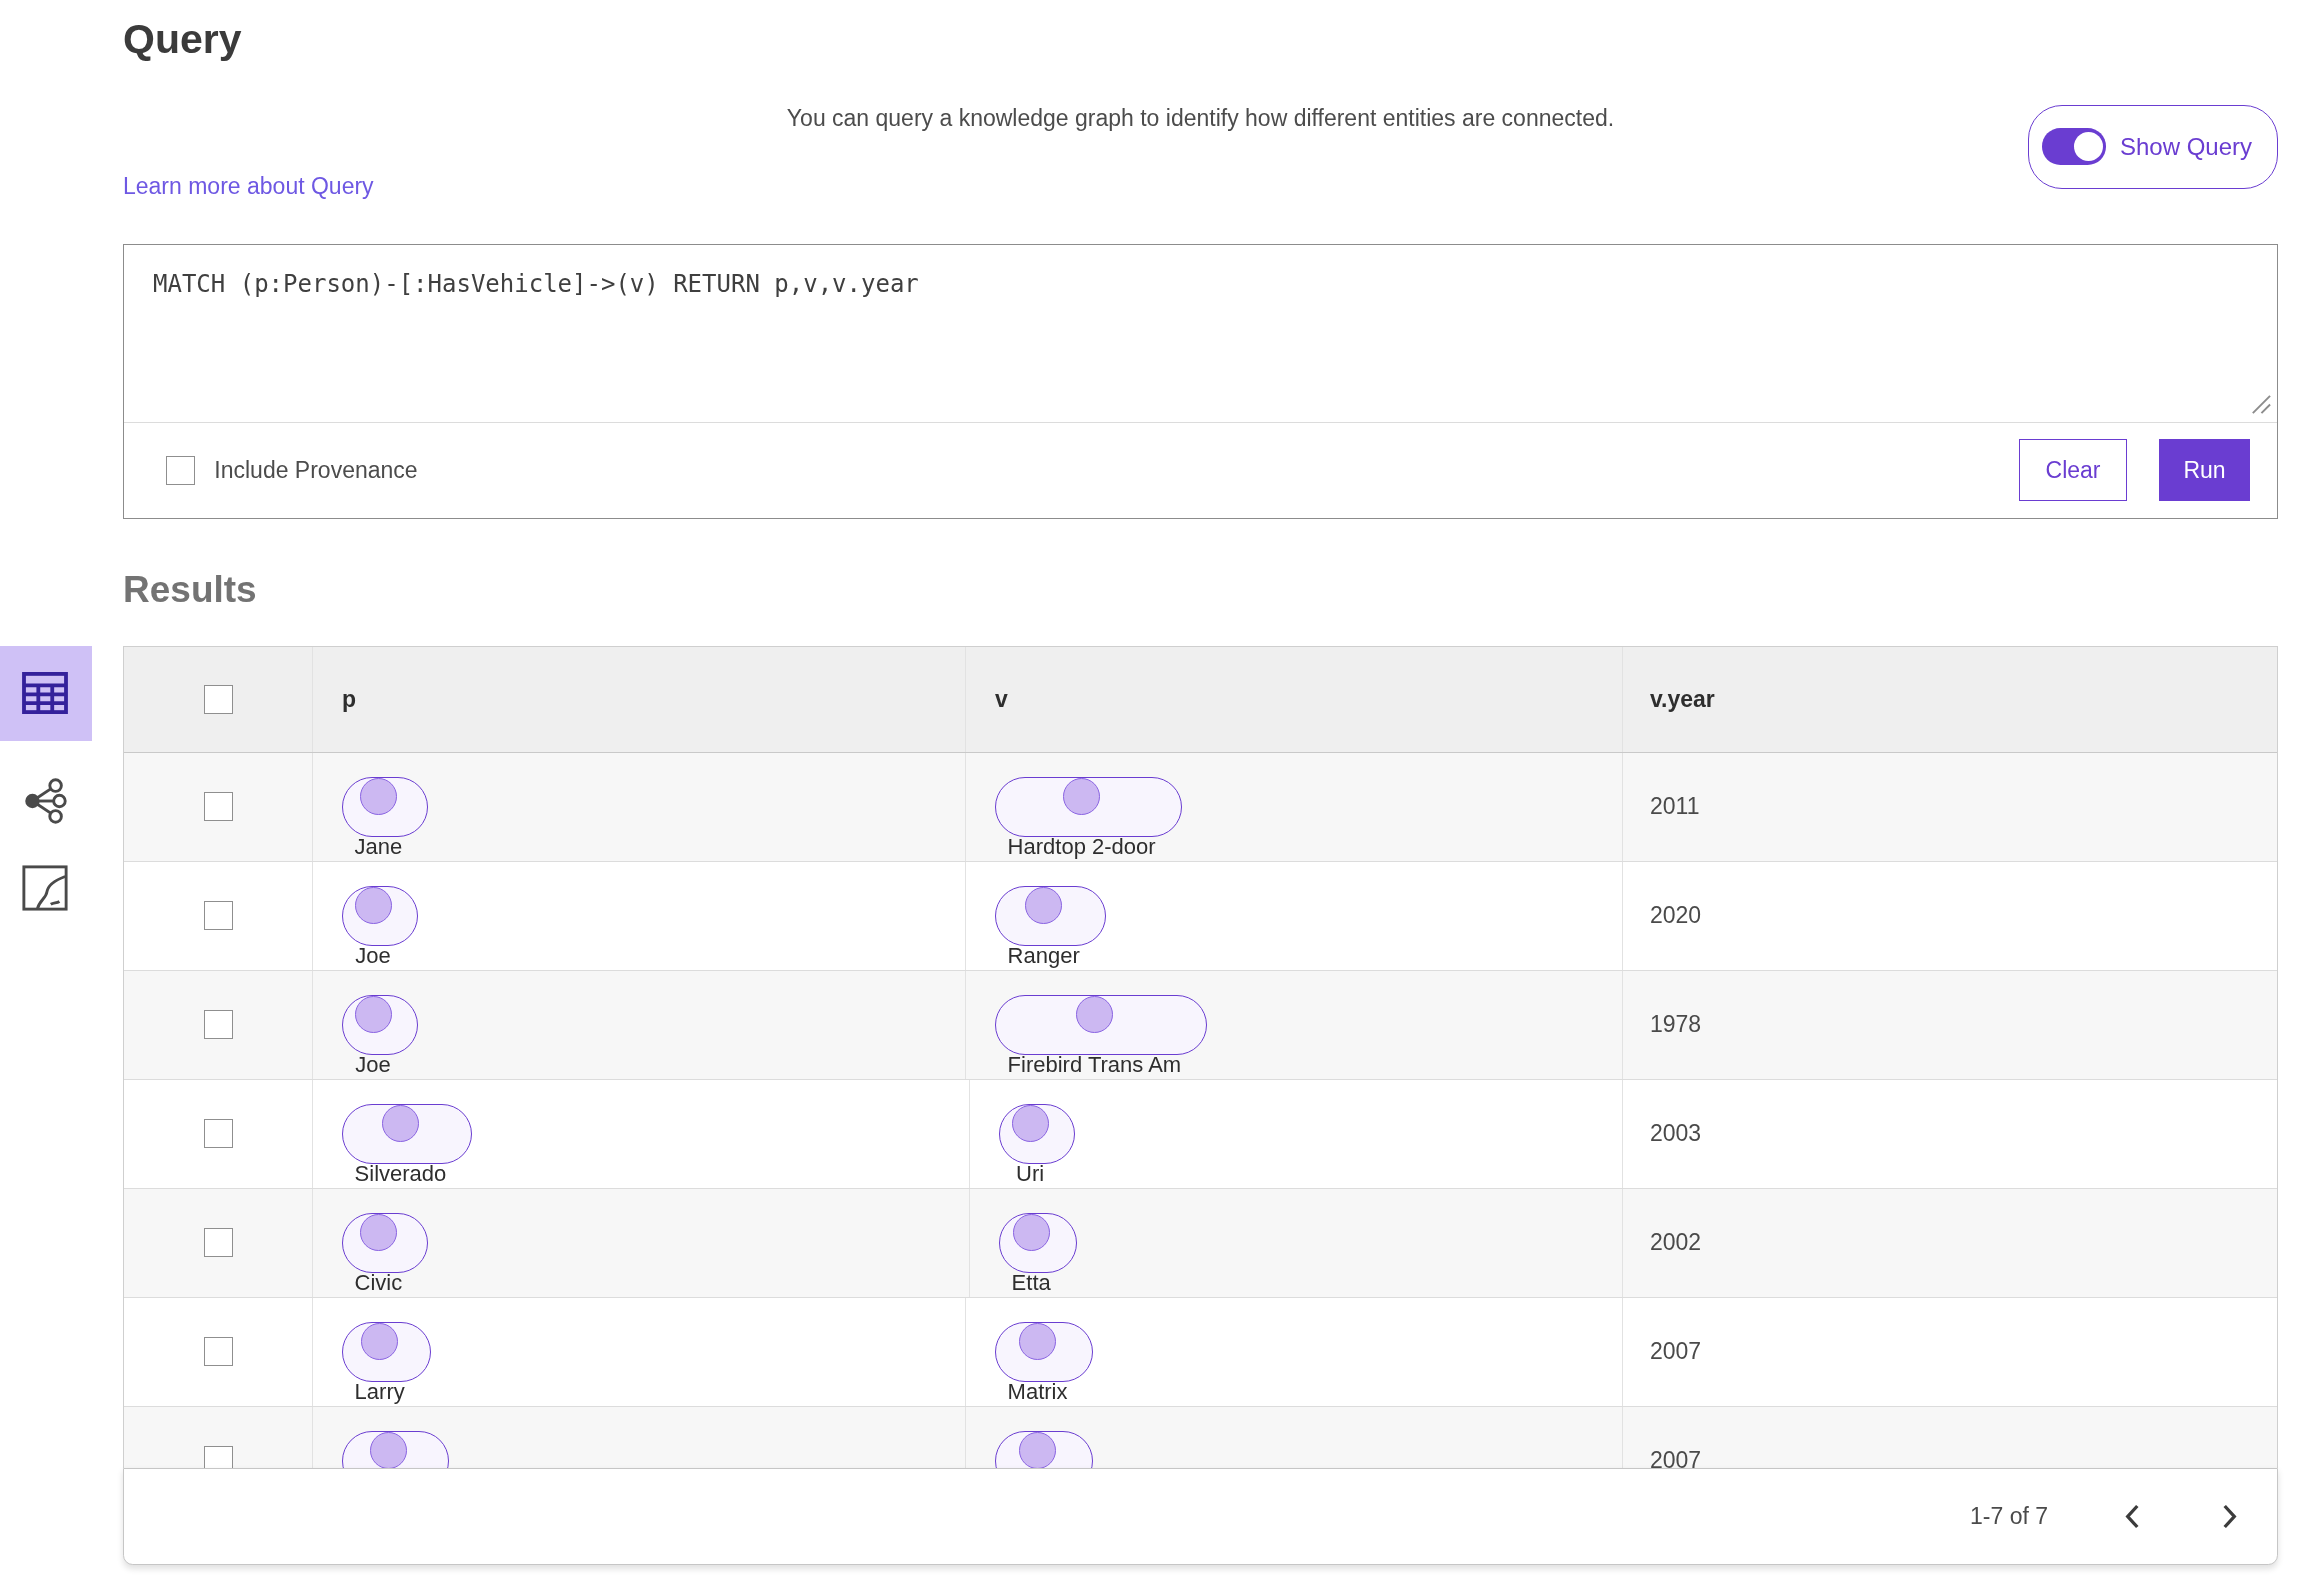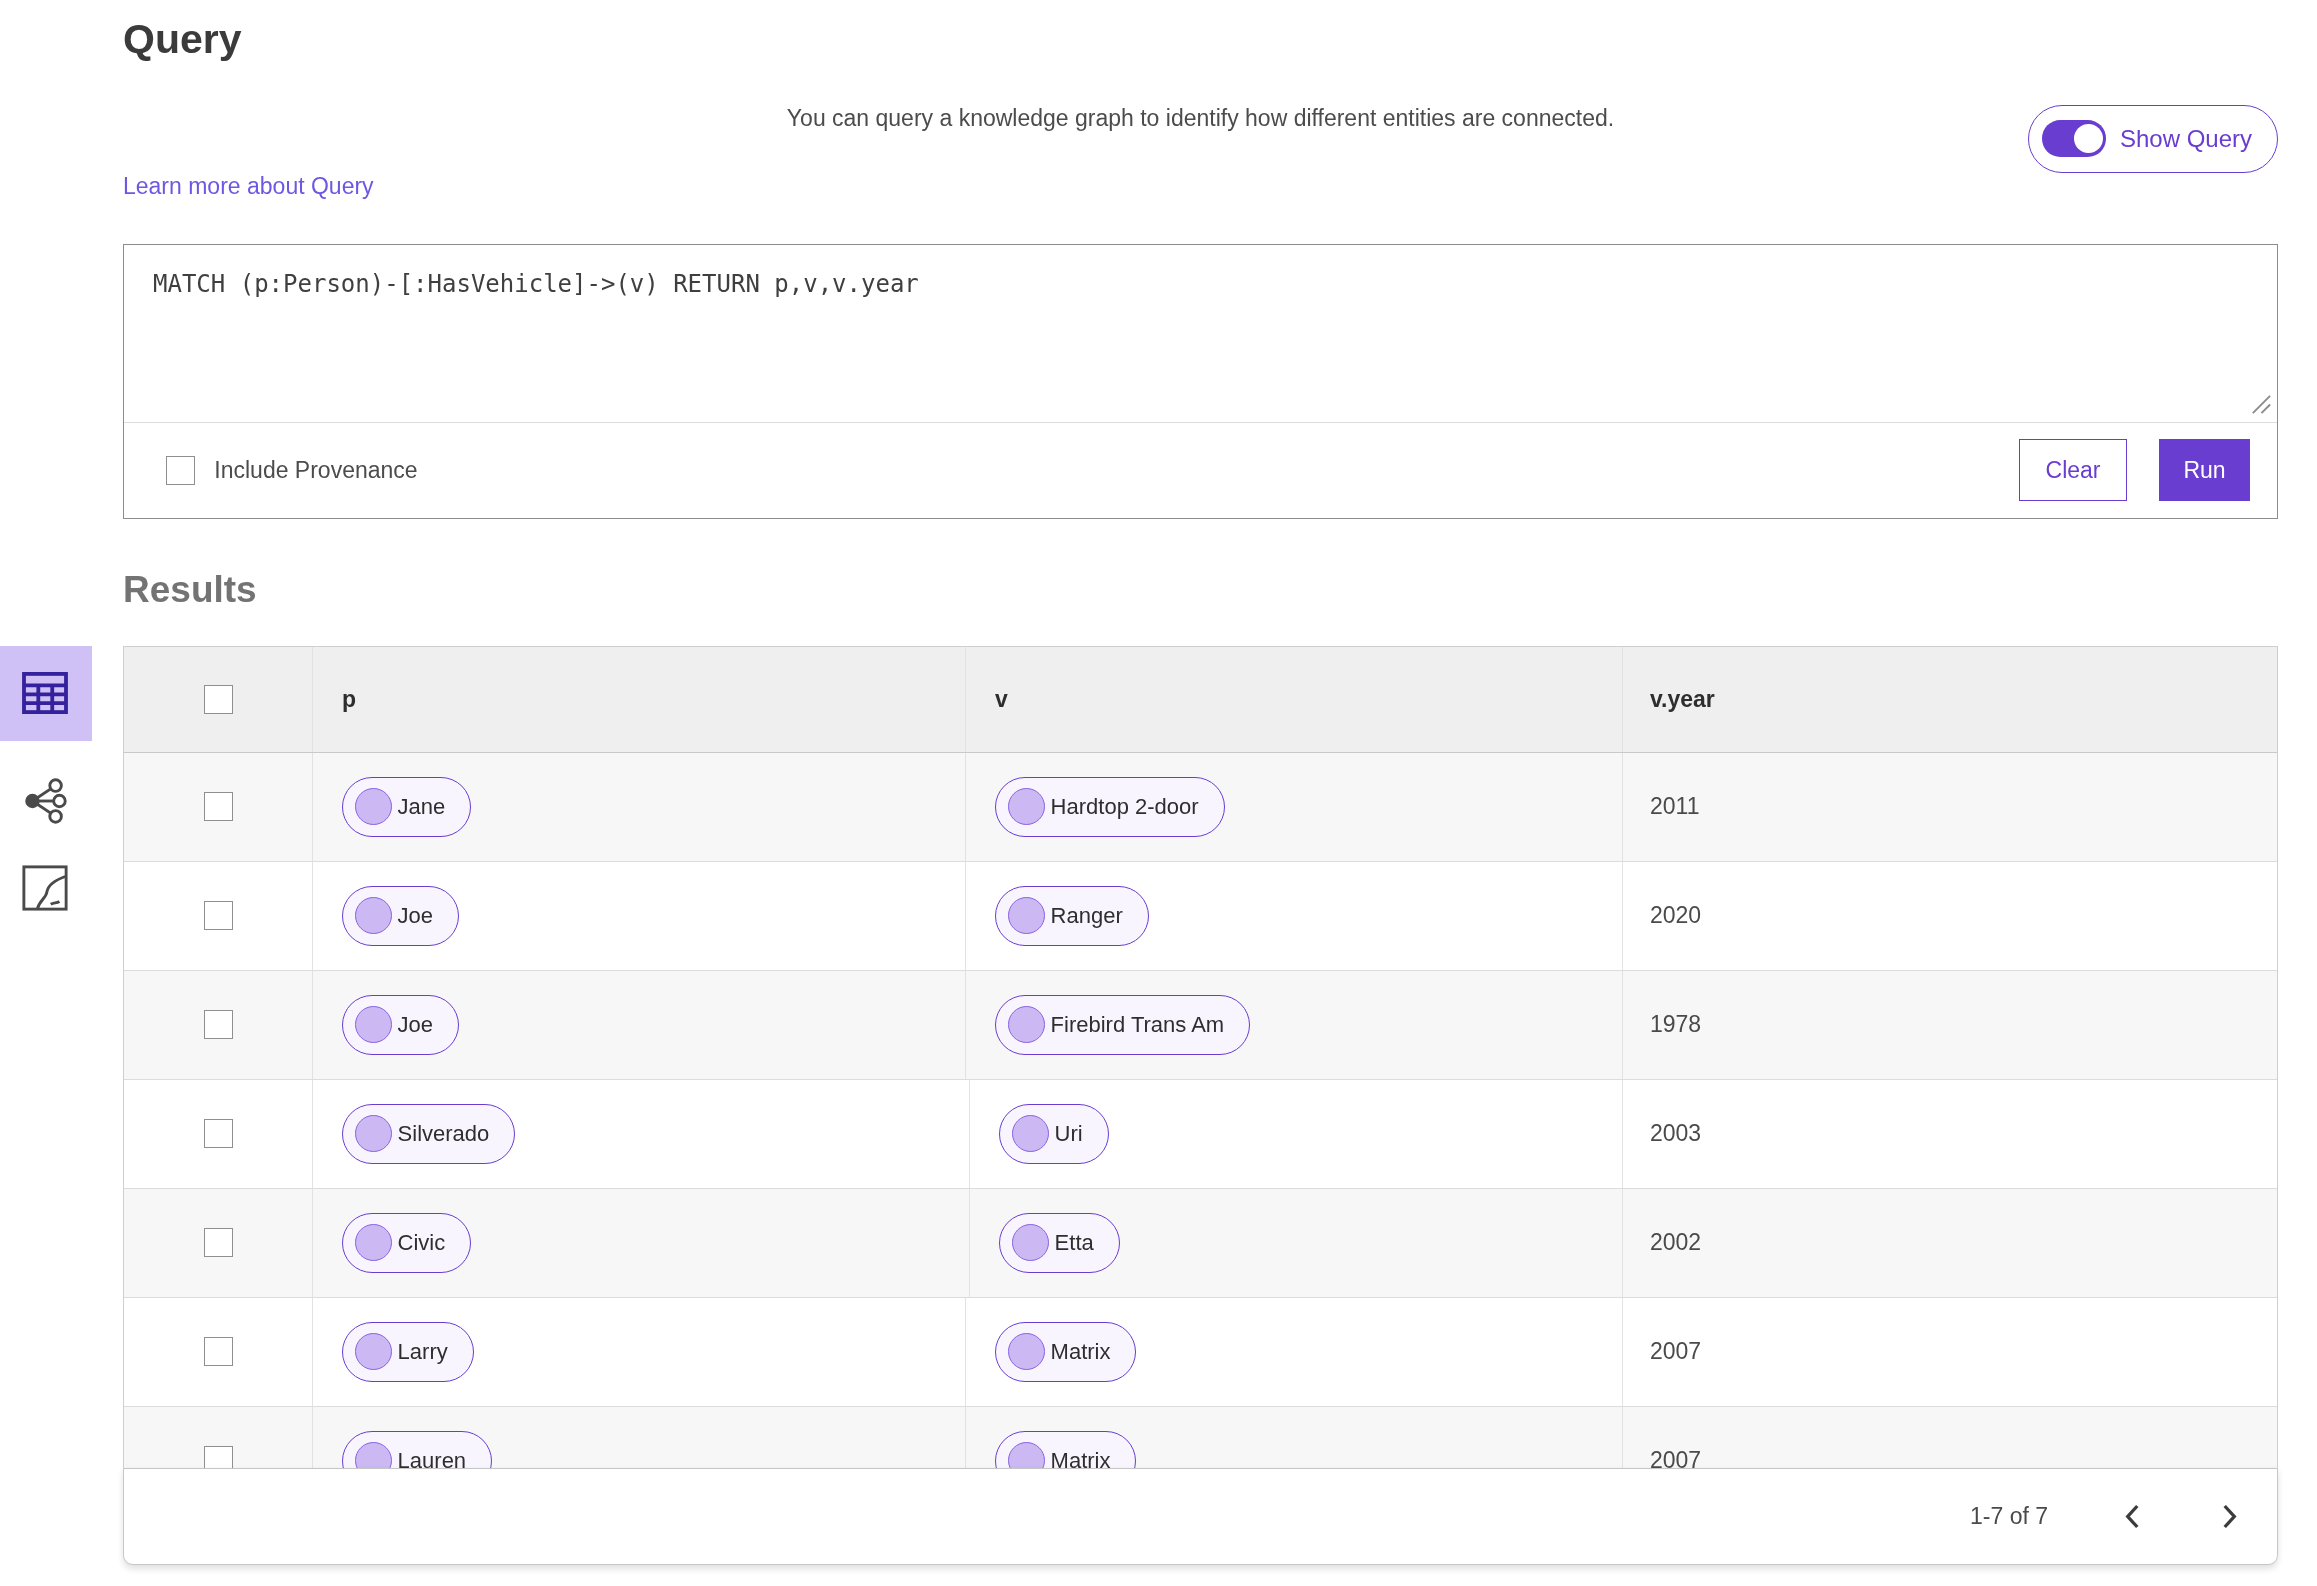--- a/index.html
+++ b/index.html
@@ -7,21 +7,21 @@
               font-family:"Liberation Sans", sans-serif; overflow:hidden; }
   .page { position:relative; width:2317px; height:1586px; }
   .content { position:absolute; left:123px; top:0; width:2155px;margin-top:8px; }
 
   
   .page-title { margin-top:7.7px; font-size:41px; font-weight:700; color:#3b3b3b; }
   .intro { position:relative; margin-top:42px; }
   .description { font-size:23px; color:#4c4c4c;text-align:center; }
   .learn-more { display:inline-block; margin-top:41px; font-size:23px;
                 color:#6e58e3; text-decoration:none; cursor:pointer; }
-  .show-query-pill { position:absolute; right:0; top:0; height:68px;
+  .show-query-pill { position:absolute; right:0; top:0; height:84px;
                      display:flex; align-items:center; gap:13.5px;
                      padding:0 25px 0 13.5px; border:1.9px solid #6a3dd1;
                      border-radius:34px; background:#fff; cursor:pointer; }
   .switch { position:relative; width:64px; height:37px; background:#6a3dd1;
             border-radius:18.3px; flex:0 0 auto; }
   .switch-knob { position:absolute; right:3.9px; top:3.9px; width:29px; height:29px;
                  background:#fff; border-radius:50%; }
   .show-query-label { font-size:24px; color:#6a3dd1; }
 
   .query-panel { margin-top:44px; border:1.9px solid #8c8c8c; background:#fff; }
@@ -61,21 +61,21 @@
   .t-rows .t-row:nth-child(odd) { background:#f7f7f7; }
   .cell { display:flex; align-items:center; }
   .cell + .cell { border-left:1px solid #e2e2e2; }
   .c-check { width:188px; justify-content:center; }
   .c-p { width:653px; padding-left:29px; }
   .c-v { width:657px; padding-left:29px; }
   .c-year { flex:1; padding-left:27px; font-size:23px; color:#4a4a4a; }
 
   .entity-pill { display:inline-flex; align-items:center; height:60px;
                  border:1.9px solid #6a3dd1; border-radius:31px; background:#f8f5fe;
-                 padding:0 25px 0 11.6px; gap:6px; cursor:pointer; }
+                 padding:0 25px 0 11.6px; gap:19px; cursor:pointer;flex-direction:column; }
   .entity-dot { width:37px; height:37px; border-radius:50%; background:#ccb8f2;
                 border:1.9px solid #8a64e2; flex:0 0 auto; }
   .entity-label { font-size:22px; color:#2e2e2e; white-space:nowrap; }
 
   .table-footer { height:97px; background:#fff; border:1px solid #c6c6c6;
                   border-radius:0 0 9.7px 9.7px; box-shadow:0 3.9px 6.8px rgba(0,0,0,0.12);
                   display:flex; align-items:center; justify-content:flex-end;
                   padding-right:33px; position:relative; }
   .range-label { font-size:23px; color:#4a4a4a; }
   .pg-btn { width:29px; height:29px; display:flex; align-items:center;

